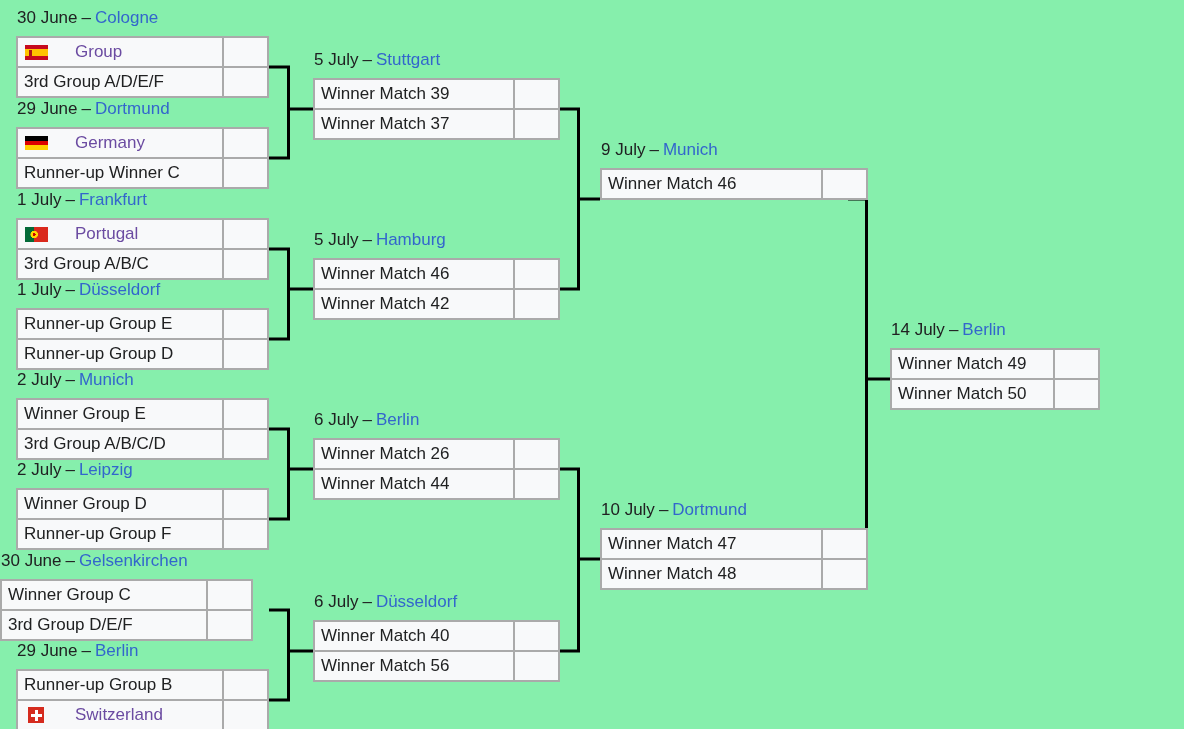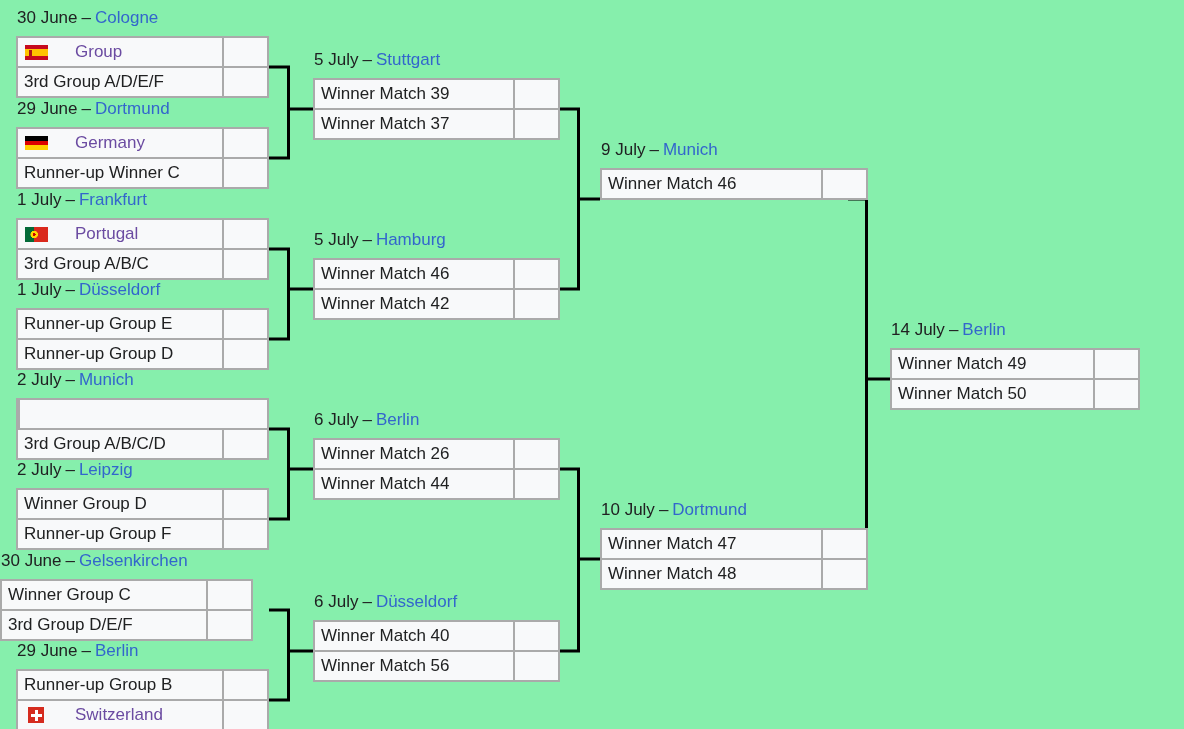--- a/index.html
+++ b/index.html
@@ -2,21 +2,21 @@
 <html><head>
 <meta charset="utf-8">
 <style>
   html,body{margin:0;padding:0;background:#fff;}
   #stage{position:relative;width:1184px;height:729px;overflow:hidden;background:#86efac;
          font-family:"Liberation Sans",sans-serif;font-size:17px;color:#202122;}
   .match{position:absolute;}
   .r16{width:253px;}
   .qf{width:247px;}
   .sf{width:268px;}
-  .fin{width:250px;text-align:center;}
+  .fin{width:210px;text-align:center;}
   .hdr{position:absolute;top:-28px;left:1px;line-height:20px;white-space:nowrap;}
   .sep{margin:0 4px;}
   a.city{color:#3366cc;text-decoration:none;cursor:pointer;}
   .box{box-sizing:border-box;border:2px solid #aaa;background:#f8f9fa;width:100%;}
   .row{display:flex;height:28px;align-items:center;}
   .row + .row{border-top:2px solid #aaa;}
   .cell-name{flex:1;display:flex;align-items:center;padding-left:6px;overflow:hidden;white-space:nowrap;}
   .cell-score{width:43px;align-self:stretch;border-left:2px solid #aaa;}
   a.team{color:#6b4ba1;text-decoration:none;cursor:pointer;}
   .ph{color:#202122;}
@@ -137,20 +137,23 @@
           </div>
         <div class="cell-score"></div>
       </div>
     </div>
   </div>
 
   <div class="match r16" style="left:16px;top:398px">
     <div class="hdr"><span>2 July</span><span class="sep">–</span><a class="city">Munich</a></div>
     <div class="box">
       <div class="row">
+        <div class="cell-name">
+            <span class="ph">Winner Group E</span>
+          </div>
         <div class="cell-score"></div>
       </div>
       <div class="row">
         <div class="cell-name">
             <span class="ph">3rd Group A/B/C/D</span>
           </div>
         <div class="cell-score"></div>
       </div>
     </div>
   </div>

